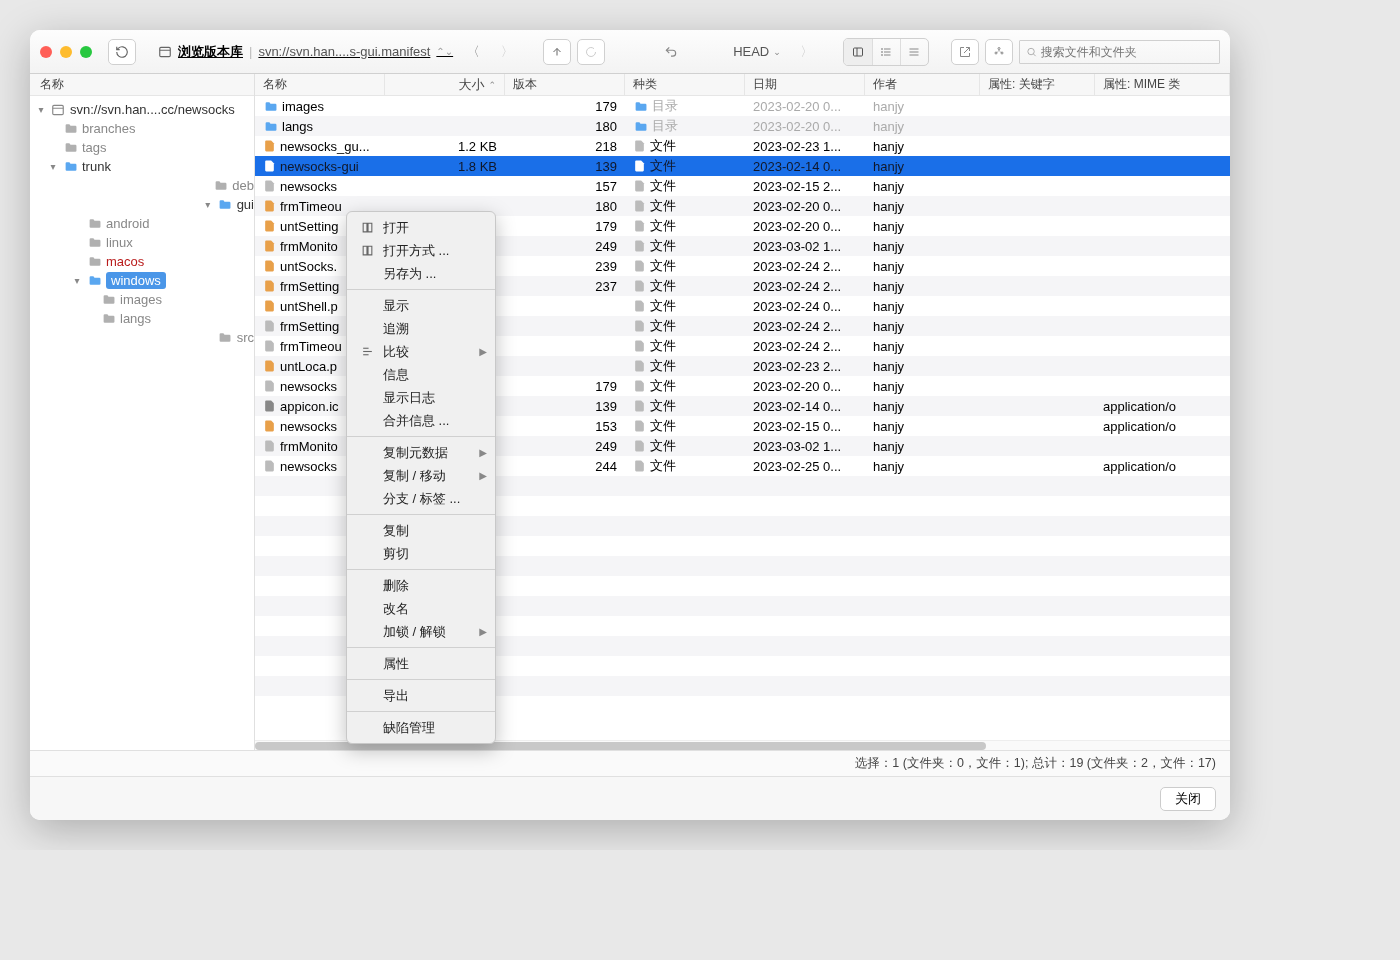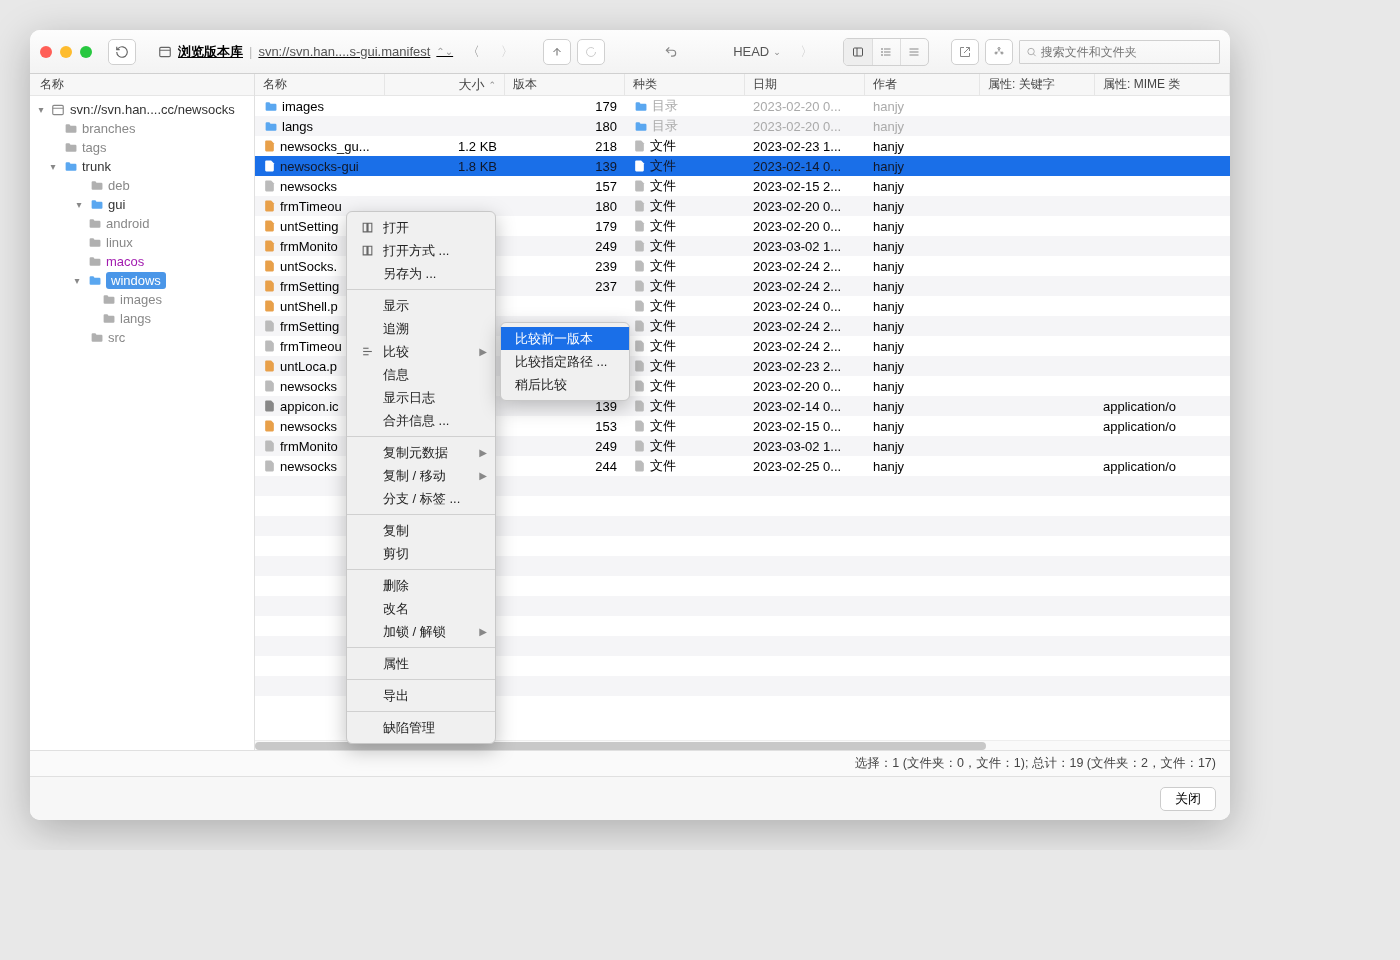--- a/index.html
+++ b/index.html
@@ -16,21 +16,21 @@
 .spacer { width: 10px; }
 .search { flex: 1; max-width: 210px; height: 24px; border: 1px solid #d0d0d0; border-radius: 1px; display: flex; align-items: center; padding: 0 6px; color: #aaa; gap: 4px; margin-left: auto; }
 .search input { border: none; outline: none; width: 100%; font-size: 12px; color: #888; background: transparent; }
 .body { flex: 1; display: flex; overflow: hidden; }
 .sidebar { width: 225px; border-right: 1px solid #e0e0e0; overflow: auto; }
 .side-head { height: 22px; background: #f7f7f7; border-bottom: 1px solid #e6e6e6; padding-left: 10px; display: flex; align-items: center; font-size: 12px; color: #444; }
 .tree { padding: 4px 0; }
 .tnode { height: 19px; display: flex; align-items: center; gap: 4px; padding-left: 6px; font-size: 13px; color: #333; white-space: nowrap; }
 .tnode .arr { width: 10px; color: #888; font-size: 10px; text-align: center; }
 .tnode .fico { width: 16px; display: inline-flex; justify-content: center; }
-.ind1 { padding-left: 18px; } .ind2 { padding-left: 44px; } .ind3 { padding-left: 42px; } .ind4 { padding-left: 56px; }
+.ind1 { padding-left: 18px; } .ind2 { padding-left: 44px; justify-content: flex-end; } .ind3 { padding-left: 42px; } .ind4 { padding-left: 56px; }
 .main { flex: 1; display: flex; flex-direction: column; overflow: hidden; }
 .cols { height: 22px; background: #f7f7f7; border-bottom: 1px solid #e6e6e6; display: flex; }
 .col { border-right: 1px solid #e6e6e6; padding: 3px 8px; font-size: 12px; color: #444; display: flex; align-items: center; }
 .c-name { width: 130px; } .c-size { width: 120px; justify-content: flex-end; gap: 4px;} .c-rev { width: 120px; } .c-kind { width: 120px; } .c-date { width: 120px; } .c-auth { width: 115px; } .c-key { width: 115px; } .c-mime { flex: 1; }
 .rows { flex: 1; overflow: auto; position: relative; }
 .row { height: 20px; display: flex; align-items: center; }
 .row:nth-child(even) { background: #f5f5f7; }
 .row.sel { background: #1a6fe8; color: #0f172a; }
 .cell { padding: 0 8px; overflow: hidden; text-overflow: ellipsis; white-space: nowrap; font-size: 13px; }
 .cell.name { width: 130px; display: flex; align-items: center; gap: 4px; }
@@ -243,21 +243,21 @@
             </span>
             <span style="color:#888">linux</span>
           </div>
           <div class="tnode ind3">
             <span class="arr"></span>
             <span class="fico">
               <svg width="15" height="13" viewBox="0 0 24 24" fill="#b0b0b0">
                 <path d="M3 6a2 2 0 012-2h5l2 3h9a2 2 0 012 2v9a2 2 0 01-2 2H5a2 2 0 01-2-2V6z"></path>
               </svg>
             </span>
-            <span style="color:#a21caf">macos</span>
+            <span style="color:#b91c1c">macos</span>
           </div>
           <div class="tnode ind3">
             <span class="arr">▾</span>
             <span class="fico">
               <svg width="15" height="13" viewBox="0 0 24 24" fill="#5aa7f0">
                 <path d="M3 6a2 2 0 012-2h5l2 3h9a2 2 0 012 2v9a2 2 0 01-2 2H5a2 2 0 01-2-2V6z"></path>
               </svg>
             </span>
             <span style="background: rgb(74, 150, 232); color: rgb(255, 255, 255); padding: 1px 5px; border-radius: 3px;">windows</span>
           </div>
@@ -828,25 +828,14 @@
       <div class="mi">
         <span style="width:14px"></span>
         <span>导出</span>
       </div>
       <div class="msep"></div>
       <div class="mi">
         <span style="width:14px"></span>
         <span>缺陷管理</span>
       </div>
     </div>
-  <div class="ctxmenu" id="subctx" style="left:470px; top:292px; min-width:130px;">
-      <div class="mi hl">
-        <span>比较前一版本</span>
-      </div>
-      <div class="mi">
-        <span>比较指定路径 ...</span>
-      </div>
-      <div class="mi">
-        <span>稍后比较</span>
-      </div>
-    </div>
 
 </div>
 
 </body></html>

